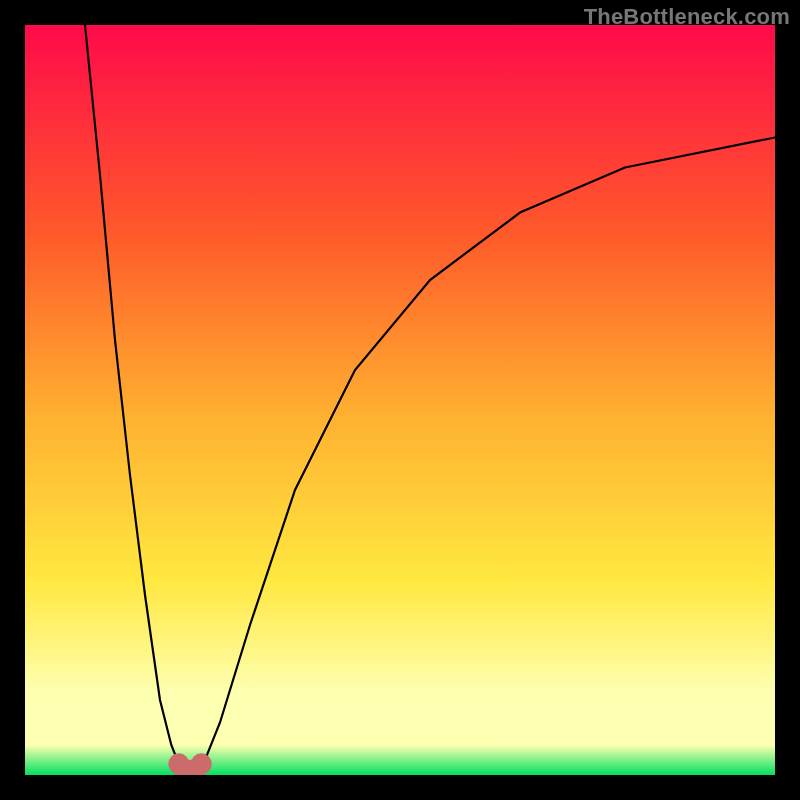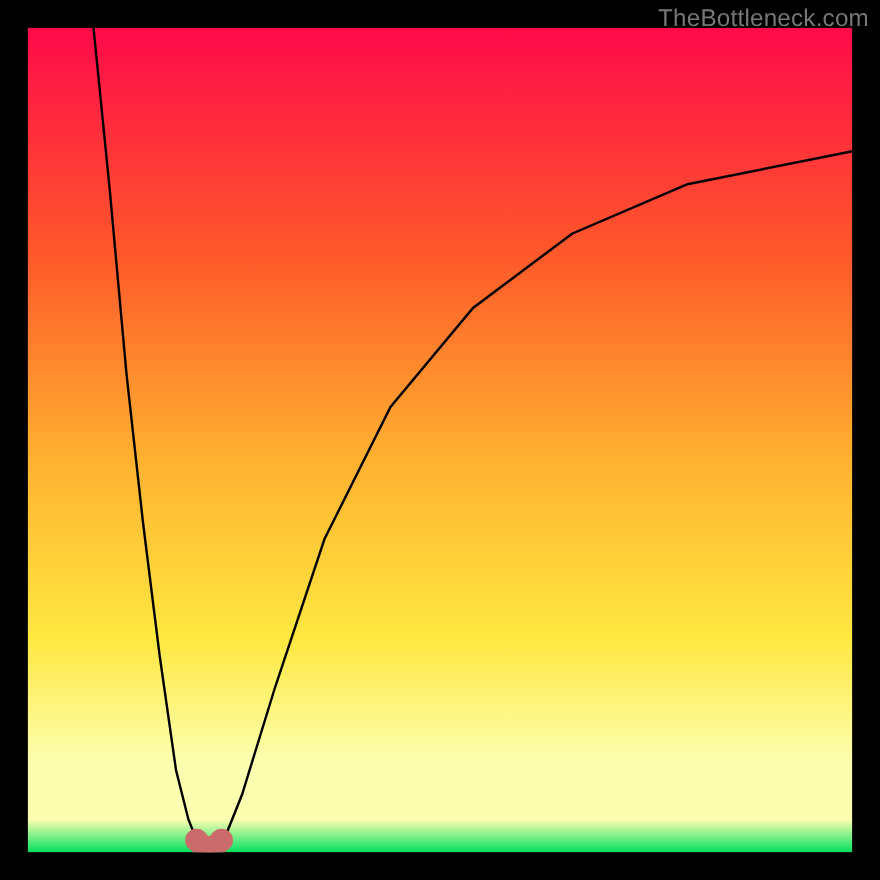--- a/index.html
+++ b/index.html
@@ -23,21 +23,21 @@
     width: 750px;
     height: 750px;
     overflow: hidden;
   }
   .watermark {
     position: absolute;
     top: 4px;
     right: 10px;
     color: #777;
     font-size: 22px;
-    font-weight: 400;
+    font-weight: 700;
     letter-spacing: 0.2px;
     z-index: 5;
   }
   svg {
     display: block;
   }
 </style>
 </head>
 <body>
 

